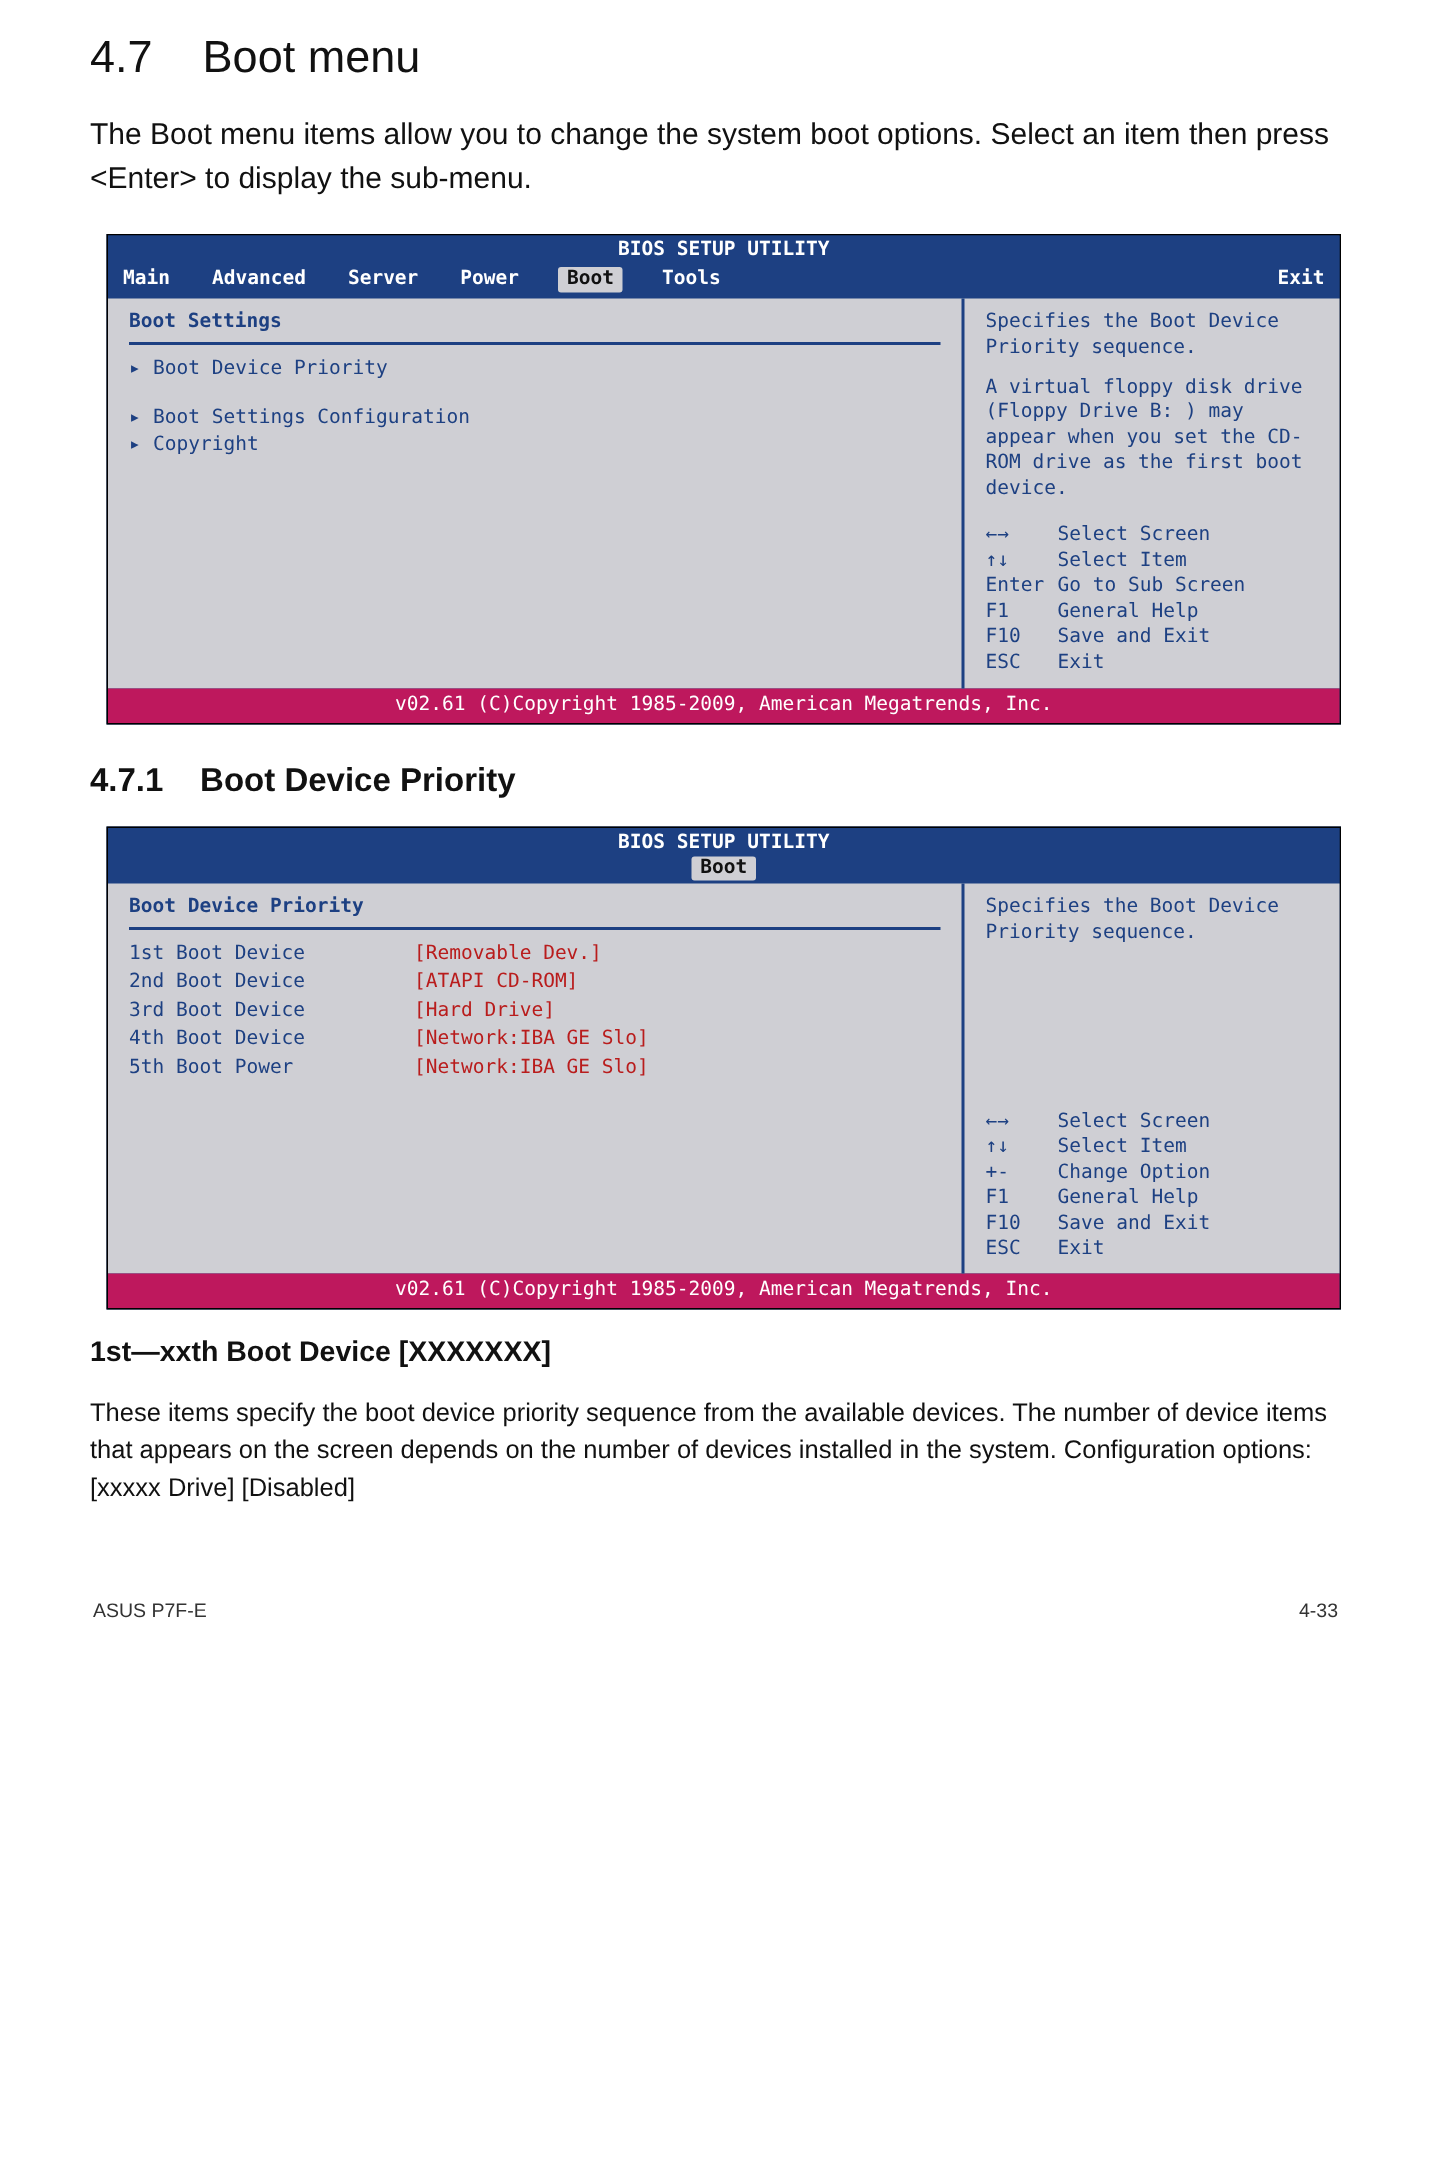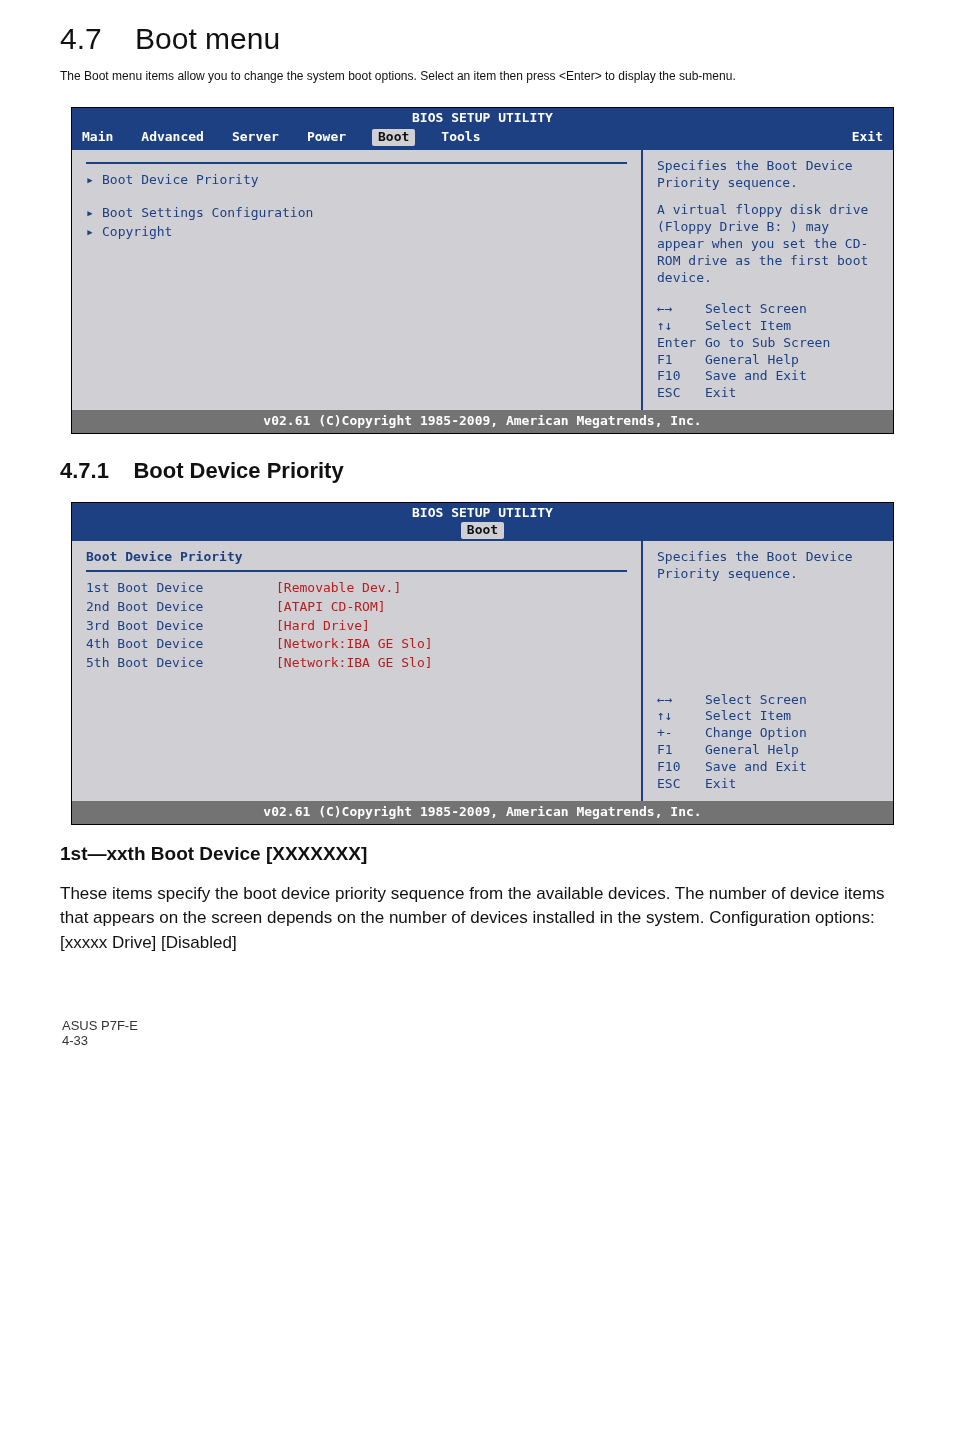--- a/index.html
+++ b/index.html
@@ -13,21 +13,21 @@
   }
   .page {
     padding: 0 60px 40px 60px;
   }
   h1 {
     font-size: 30px;
     font-weight: normal;
     margin: 22px 0 12px 0;
   }
   .lead {
-    font-size: 12px;
+    font-size: 20px;
     line-height: 1.45;
     margin-bottom: 22px;
   }
   h2.num {
     font-size: 22px;
     font-weight: bold;
     margin: 24px 0 18px 0;
   }
   h3.sub {
     font-size: 19px;
@@ -93,36 +93,35 @@
   }
   .menu-row { display: flex; align-items: flex-start; margin: 2px 0; }
   .menu-arrow {
     width: 16px;
     color: #1d4082;
     text-align: left;
   }
   .menu-label { color: #1d4082; flex: 0 0 auto; width: 190px; }
   .menu-val { color: #b91c1c; }
   .bios-footer {
-    background: #737373;
+    background: #be185d;
     color: #fff;
     text-align: center;
     padding: 3px 0;
-    font-weight: bold;
+    font-weight: normal;
   }
   .nav-grid { font-size: 13px; color: #1d4082; }
   .nav-grid div { display: flex; gap: 8px; }
   .nav-key { flex: 0 0 40px; }
   .footer-page {
     display: flex;
     justify-content: space-between;
     padding: 40px 2px 0 2px;
     font-size: 13px;
     color: #333;
-    flex-direction: column;
   }
 </style>
 </head>
 <body>
 
 <div class="page">
 
   <h1>
     <span>4.7</span>&nbsp;&nbsp;&nbsp;
     <span>Boot menu</span>
@@ -136,20 +135,21 @@
       <span>Main</span>
       <span>Advanced</span>
       <span>Server</span>
       <span>Power</span>
       <span class="sel">Boot</span>
       <span>Tools</span>
       <span style="margin-left:auto">Exit</span>
     </div>
     <div class="bios-body">
       <div class="bios-left">
+        <div class="section-title">Boot Settings</div>
         <div class="hr"></div>
         <div class="menu-row">
           <span class="menu-arrow">▸</span>
           <span>Boot Device Priority</span>
         </div>
         <div style="height:12px"></div>
         <div class="menu-row">
           <span class="menu-arrow">▸</span>
           <span>Boot Settings Configuration</span>
         </div>
@@ -219,21 +219,21 @@
         </div>
         <div class="menu-row">
           <span class="menu-label">3rd Boot Device</span>
           <span class="menu-val">[Hard Drive]</span>
         </div>
         <div class="menu-row">
           <span class="menu-label">4th Boot Device</span>
           <span class="menu-val">[Network:IBA GE Slo]</span>
         </div>
         <div class="menu-row">
-          <span class="menu-label">5th Boot Device</span>
+          <span class="menu-label">5th Boot Power</span>
           <span class="menu-val">[Network:IBA GE Slo]</span>
         </div>
       </div>
       <div class="bios-right">
         <div>
           <div>Specifies the Boot Device Priority sequence.</div>
           <div style="height:10px"></div>
         </div>
         <div class="nav-grid">
           <div>

